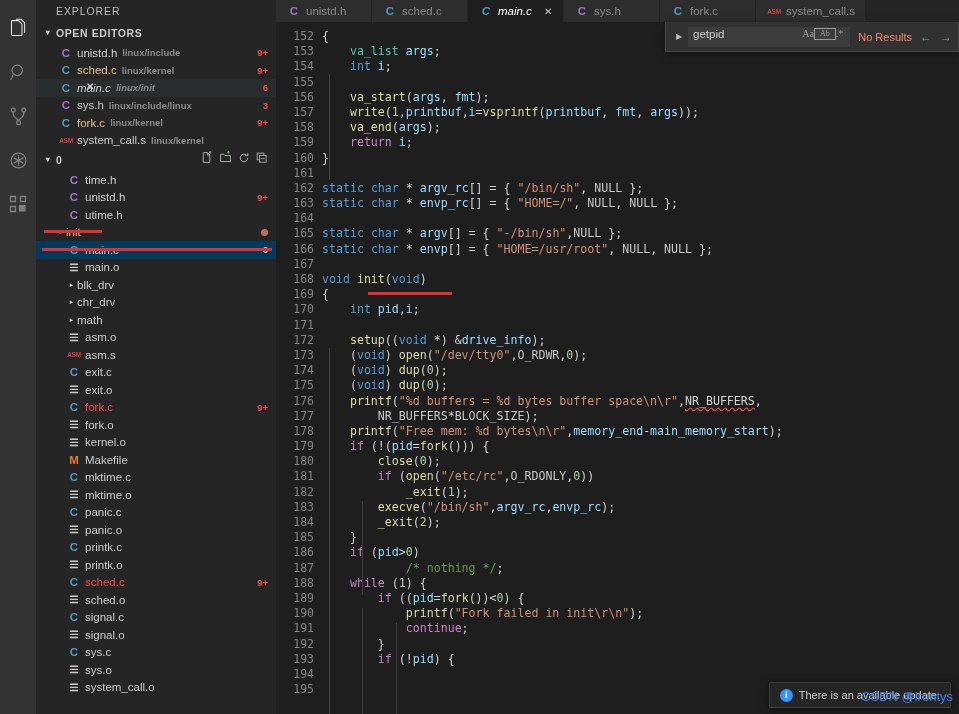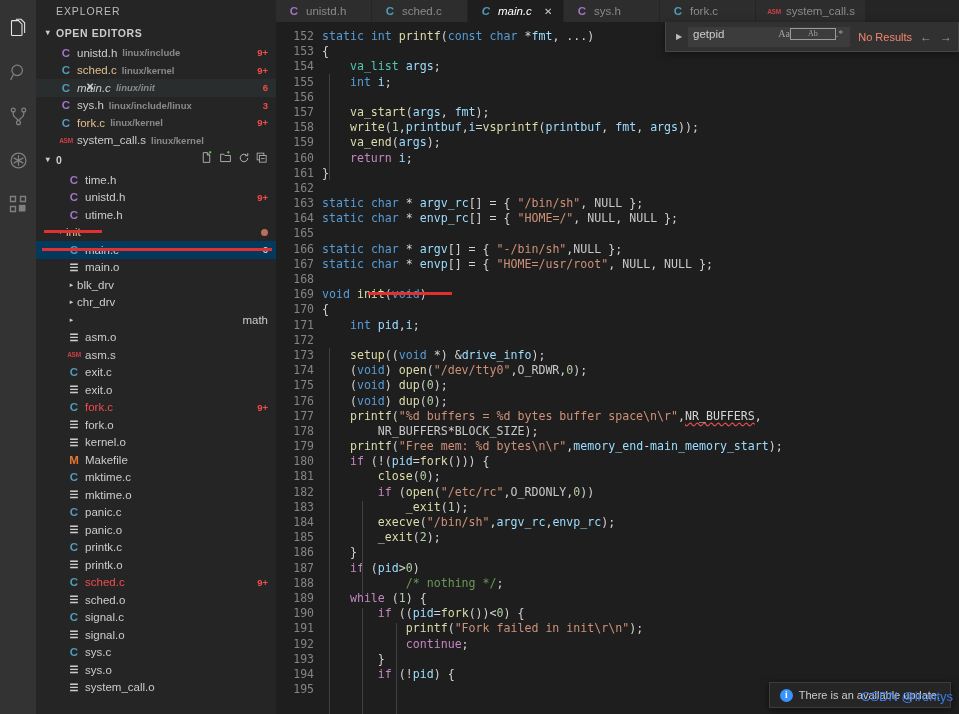--- a/index.html
+++ b/index.html
@@ -155,21 +155,21 @@
   .fw-toggle { width: 14px; color: #bbb; font-size: 8px; text-align:center; }
   .fw-input {
     flex: 1 1 auto; height: 20px; background: #3c3c3c;
     border: 1px solid #3c3c3c;
     display: flex; align-items:flex-start; padding: 0 4px;
     margin-left: 2px;
   }
   .fw-input .val { font-size: 11.5px; color: #cccccc; flex:1 1 auto; }
   .fw-opts { display:flex; align-items:center; padding-right:2px;}
   .fw-opt { font-size: 10px; color: #a0a0a0; font-family:"Liberation Serif", serif;}
-  .fw-opt.boxed { border: 1px solid #9a9a9a; padding: 0 17px; font-size:8px; line-height:10px;}
+  .fw-opt.boxed { border: 1px solid #9a9a9a; padding: 0 5px; font-size:8px; line-height:10px;}
   .fw-status { font-size: 11px; color: #f48771; margin-left: 8px; white-space:nowrap;}
   .fw-nav { display:flex; gap:8px; margin-left: 8px; color:#9a9a9a; font-size:12px; }
 
   
   .code-wrap {
     flex: 1 1 auto; position: relative; overflow: hidden;
     background: #1e1e1e;
     display: flex; flex-direction: row;
   }
   .gutter {
@@ -389,21 +389,21 @@
         <span class="fname">main.o</span>
       </div>
       <div class="row tree" style="padding-left: 30px;">
         <span class="arrow">▸</span>
         <span class="folder-name">blk_drv</span>
       </div>
       <div class="row tree" style="padding-left: 30px;">
         <span class="arrow">▸</span>
         <span class="folder-name">chr_drv</span>
       </div>
-      <div class="row tree" style="padding-left: 30px; justify-content: space-between;">
+      <div class="row tree" style="padding-left: 30px;">
         <span class="arrow">▸</span>
         <span class="folder-name">math</span>
       </div>
       <div class="row tree" style="padding-left: 30px;">
         <span class="ficon o">☰</span>
         <span class="fname">asm.o</span>
       </div>
       <div class="row tree" style="padding-left: 30px;">
         <span class="ficon asm">ASM</span>
         <span class="fname">asm.s</span>
@@ -587,21 +587,20 @@
         <div>194</div>
         <div>195</div>
       </div>
     <div class="code-lines" id="code-lines">
       <div class="iguide" style="left:7px; top:52px; height:106px;"></div>
       <div class="iguide" style="left:7px; top:326px; height:388px;"></div>
       <div class="iguide" style="left:40px; top:479px; height:94px;"></div>
       <div class="iguide" style="left:40px; top:586px; height:128px;"></div>
       <div class="iguide" style="left:74px; top:601px; height:113px;"></div>
       <div class="annot" style="left:46px; top:270px; width:84px;"></div>
-    <div class="cl"><span class="kw">static </span><span class="kw">int </span><span class="fn">printf</span><span class="punc">(</span><span class="kw">const </span><span class="kw">char </span><span class="punc">*</span><span class="var">fmt</span><span class="punc">, ...)</span></div>
         <div class="cl"><span class="punc">{</span></div>
         <div class="cl"><span class="punc">    </span><span class="typ">va_list</span><span class="punc"> </span><span class="var">args</span><span class="punc">;</span></div>
         <div class="cl"><span class="punc">    </span><span class="kw">int</span><span class="punc"> </span><span class="var">i</span><span class="punc">;</span></div>
         <div class="cl"><span class="punc"></span></div>
         <div class="cl"><span class="punc">    </span><span class="fn">va_start</span><span class="punc">(</span><span class="var">args</span><span class="punc">, </span><span class="var">fmt</span><span class="punc">);</span></div>
         <div class="cl"><span class="punc">    </span><span class="fn">write</span><span class="punc">(</span><span class="num">1</span><span class="punc">,</span><span class="var">printbuf</span><span class="punc">,</span><span class="var">i</span><span class="punc">=</span><span class="fn">vsprintf</span><span class="punc">(</span><span class="var">printbuf</span><span class="punc">, </span><span class="var">fmt</span><span class="punc">, </span><span class="var">args</span><span class="punc">));</span></div>
         <div class="cl"><span class="punc">    </span><span class="fn">va_end</span><span class="punc">(</span><span class="var">args</span><span class="punc">);</span></div>
         <div class="cl"><span class="punc">    </span><span class="ctl">return</span><span class="punc"> </span><span class="var">i</span><span class="punc">;</span></div>
         <div class="cl"><span class="punc">}</span></div>
         <div class="cl"><span class="punc"></span></div>

